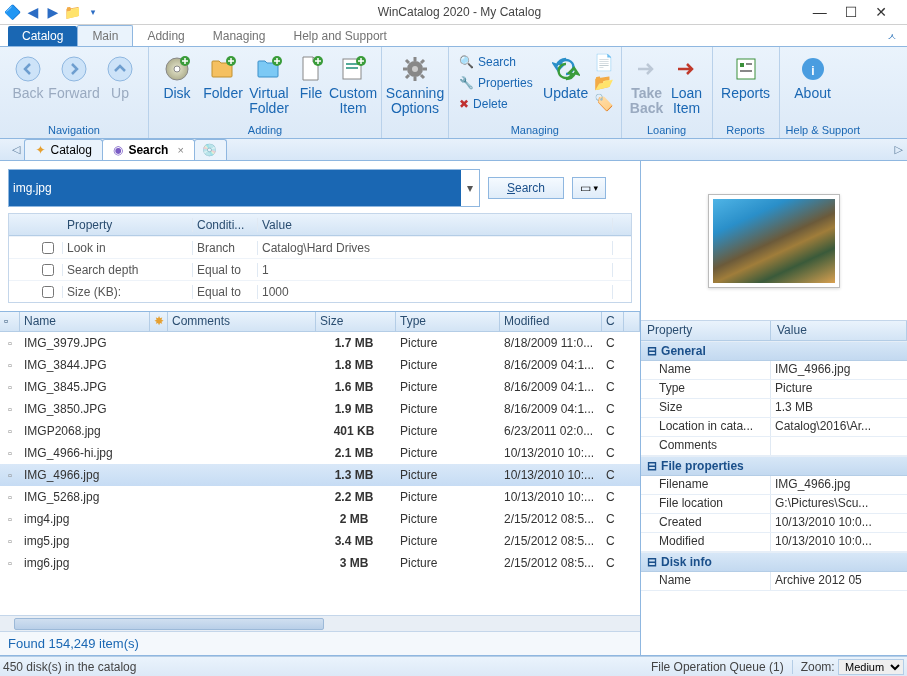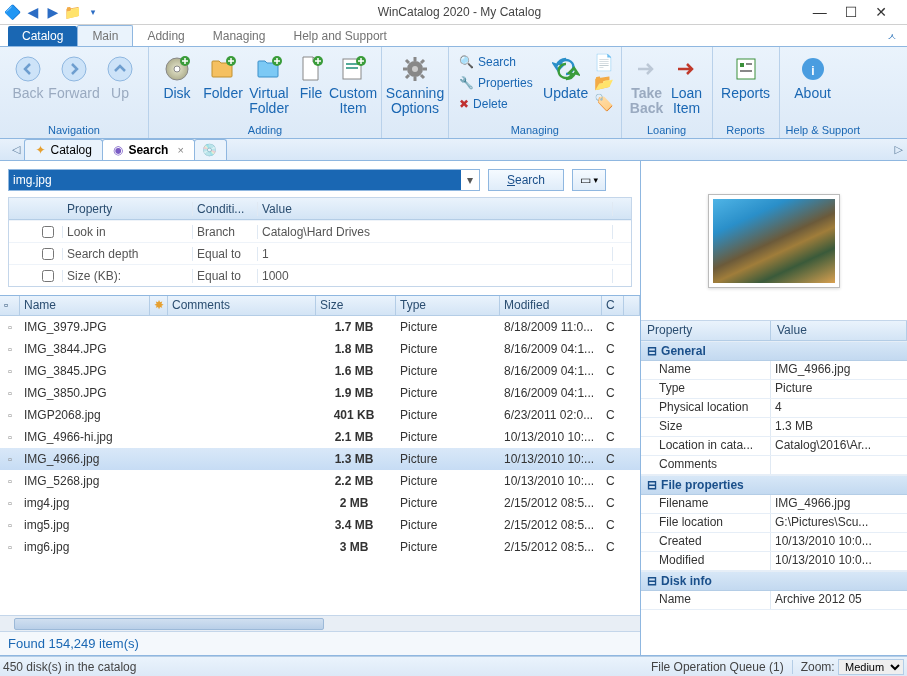--- a/index.html
+++ b/index.html
@@ -42,21 +42,21 @@
 .doctab .close { color: #888; font-size: 11px; margin-left: 4px; }
 
 
 .main { flex: 1; display: flex; overflow: hidden; border-bottom: 1px solid #8fb7e0; }
 .left { flex: 1; display: flex; flex-direction: column; border-right: 1px solid #8fb7e0; overflow: hidden; }
 .right { width: 266px; display: flex; flex-direction: column; overflow: hidden; background: #fff; }
 
 
 .searcharea { padding: 8px; background: #fff; border-bottom: 1px solid #8fb7e0; display: flex; flex-direction: column; gap: 6px; }
 .searchrow { display: flex; gap: 8px; align-items: center; }
-.searchbox { flex: 0 0 472px; display: flex; border: 1px solid #8fb7e0; height: 22px; background: #fff; }
+.searchbox { flex: 0 0 472px; display: flex; border: 1px solid #8fb7e0; height: 38px; background: #fff; }
 .searchbox input { flex: 1; border: none; padding: 0 4px; outline: none; background: #fff; font-size: 12px; }
 .searchbox input::selection { background: #1a67b3; color: #fff; }
 .searchbox .dd { width: 18px; display: flex; align-items: center; justify-content: center; color: #555; cursor: pointer; }
 .btn-search { padding: 2px 18px; border: 1px solid #8fb7e0; background: linear-gradient(#f5faff,#dfecf9); cursor: pointer; color: #1a4f8a; height: 22px; }
 .viewbtn { border: 1px solid #8fb7e0; height: 22px; width: 34px; background: linear-gradient(#f5faff,#dfecf9); display: flex; align-items: center; justify-content: center; cursor: pointer; }
 
 
 .criteria { border: 1px solid #c4d6ea; }
 .criteria .hdr, .criteria .row { display: grid; grid-template-columns: 24px 30px 130px 65px 1fr 18px; align-items: center; height: 22px; }
 .criteria .hdr { background: linear-gradient(#eaf3fc,#d3e4f5); border-bottom: 1px solid #b4cde6; color: #2a4d70; font-weight: normal; }
@@ -551,24 +551,20 @@
       <div id="props-general">
           <div class="prow">
             <div>Name</div>
             <div>IMG_4966.jpg</div>
           </div>
           <div class="prow">
             <div>Type</div>
             <div>Picture</div>
           </div>
           <div class="prow">
-            <div>Physical location</div>
-            <div>4</div>
-          </div>
-          <div class="prow">
             <div>Size</div>
             <div>1.3 MB</div>
           </div>
           <div class="prow">
             <div>Location in cata...</div>
             <div>Catalog\2016\Ar...</div>
           </div>
           <div class="prow">
             <div>Comments</div>
             <div></div>

